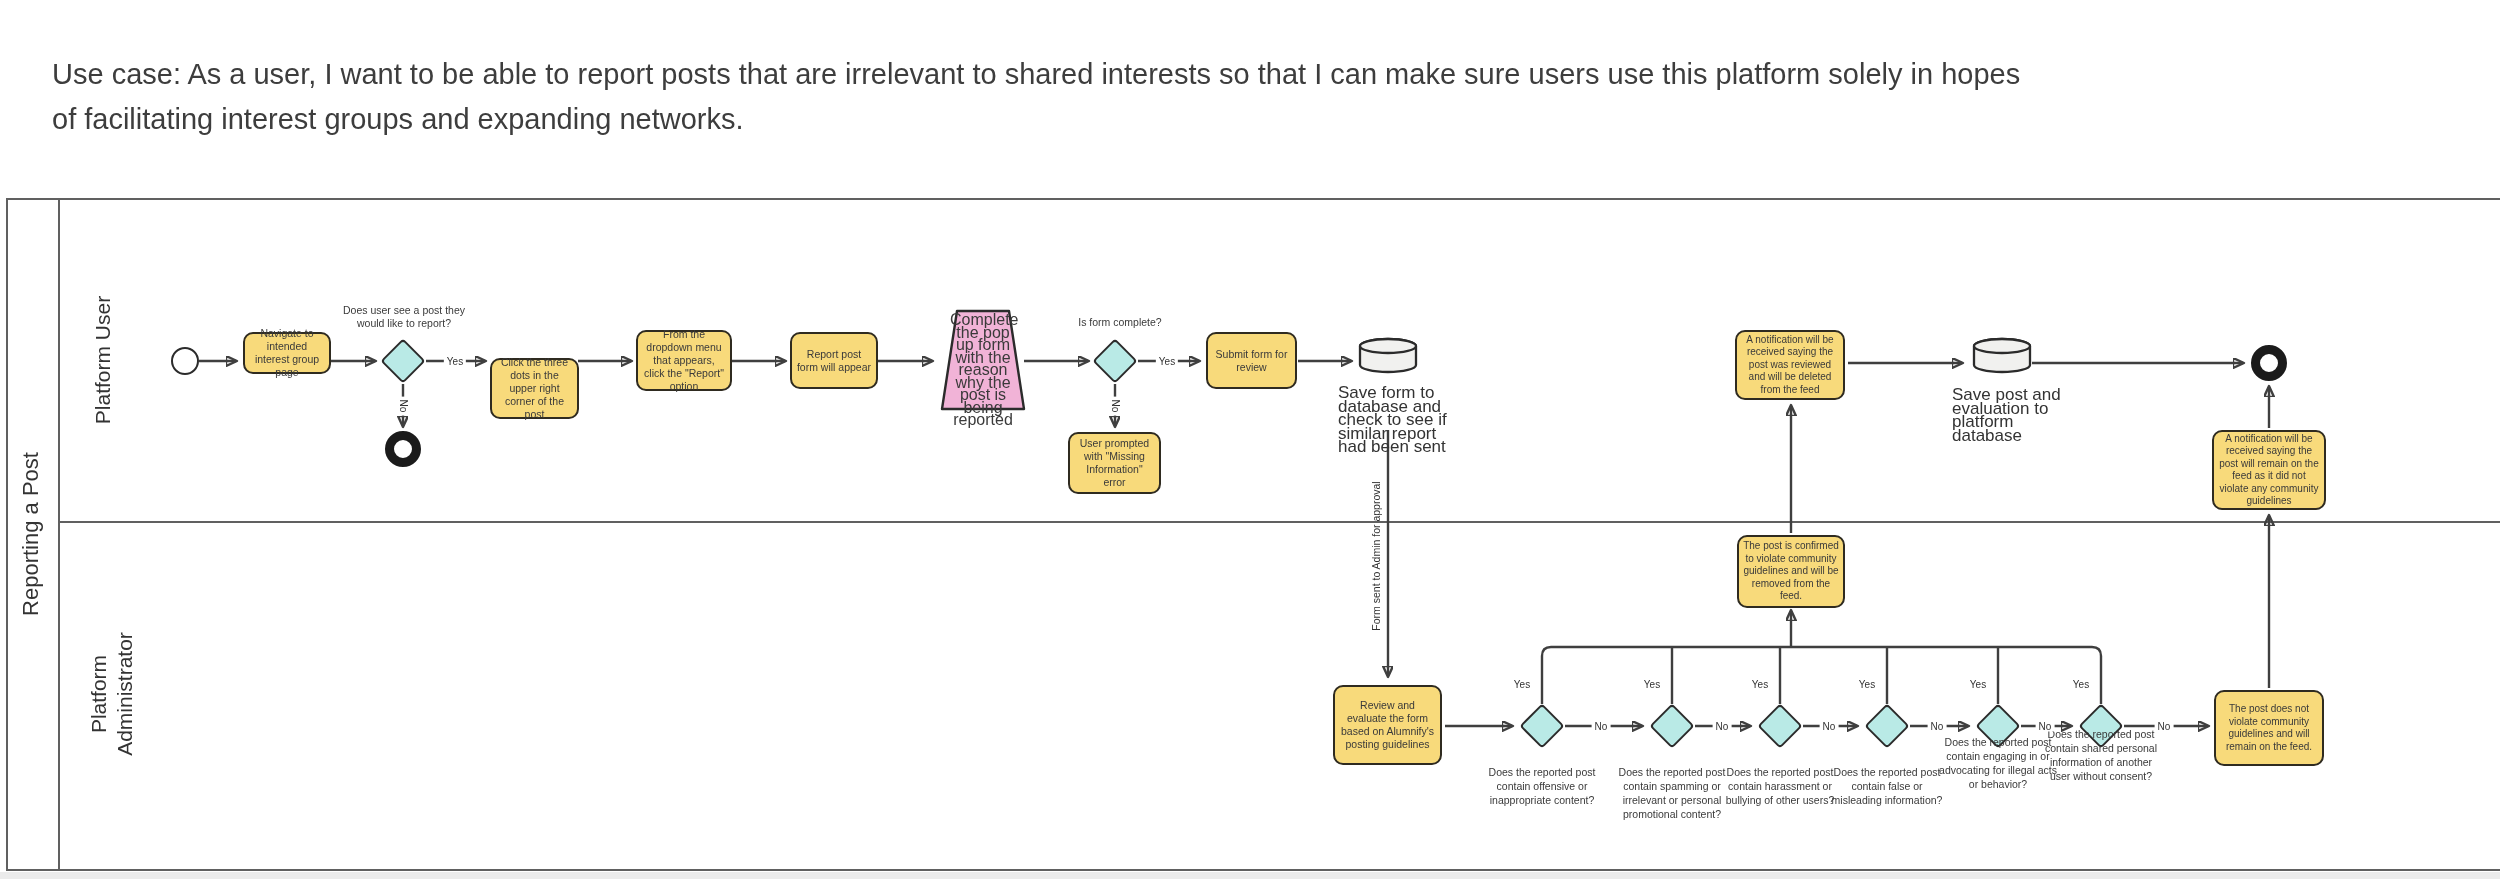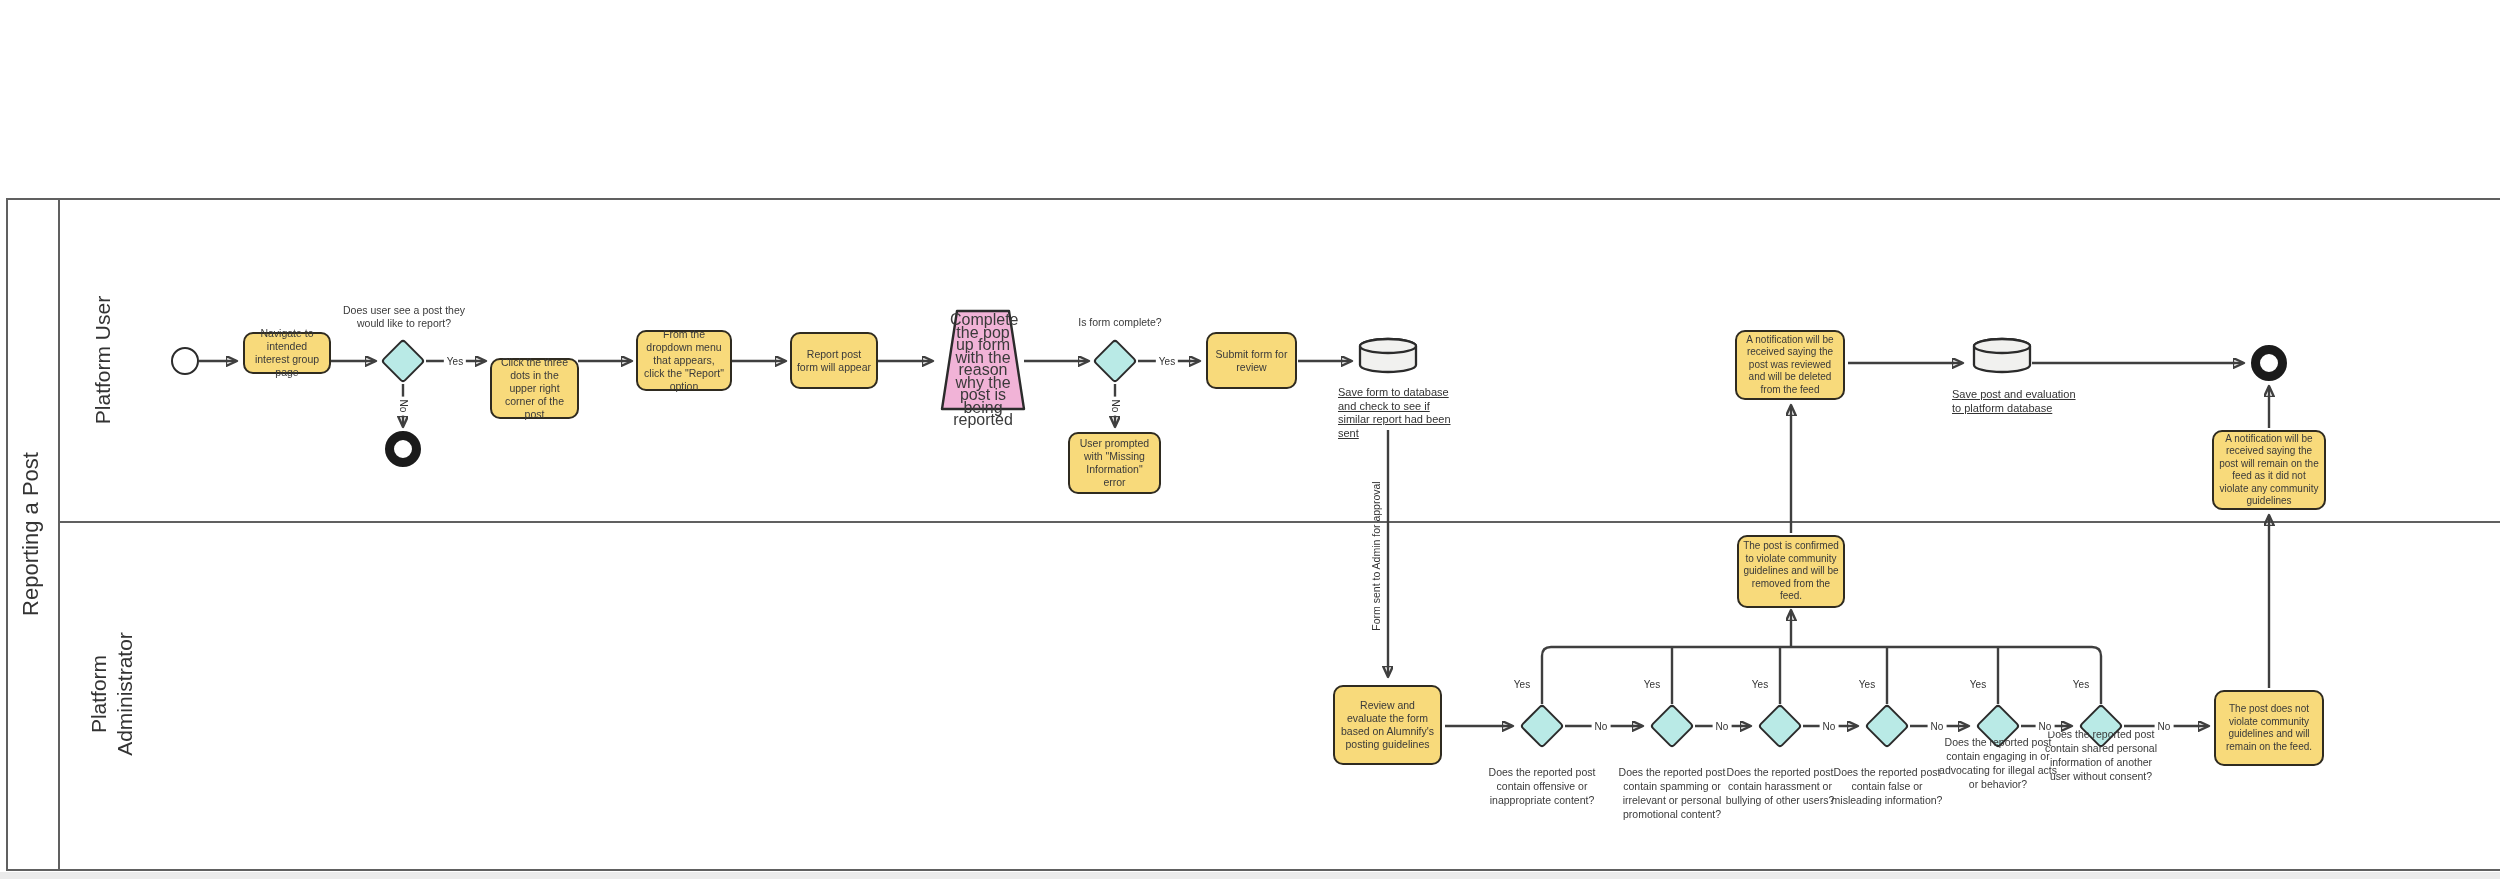--- a/index.html
+++ b/index.html
@@ -25,39 +25,43 @@
   .task{position:absolute;background:var(--task-fill);border:2.5px solid var(--task-stroke);
         border-radius:10px;display:flex;align-items:center;justify-content:center;
         text-align:center;font-size:10.5px;line-height:13px;padding:3px 4px;color:#3A3A3A;}
   .task.small{font-size:10px;line-height:12.5px;}
   .gw{position:absolute;width:32px;height:32px;background:var(--gw-fill);
       border:2.5px solid var(--gw-stroke);border-radius:4px;transform:rotate(45deg);}
   .event-start{position:absolute;width:28px;height:28px;border-radius:50%;
       border:2.5px solid #2B2B2B;background:#fff;}
   .event-end{position:absolute;width:36px;height:36px;border-radius:50%;
       border:9px solid #1B1B1B;background:#fff;}
-  .caption{position:absolute;font-size:11px;line-height:13.5px;color:#333;text-decoration:underline;}
+  .caption{position:absolute;font-size:17px;line-height:13.5px;color:#333;}
   .qlabel{position:absolute;width:124px;text-align:center;font-size:10.5px;line-height:14px;color:#3A3A3A;}
   .gwlabel{position:absolute;text-align:center;font-size:10.5px;line-height:13px;color:#3A3A3A;}
   .edgelabel{position:absolute;transform:translate(-50%,-50%);background:#fff;
       padding:0 3px;font-size:10px;color:#333;white-space:nowrap;}
   .edgelabel.vert{transform:translate(-50%,-50%) rotate(90deg);}
   .edgelabel.plain{background:transparent;}
   .edge-admin-label{position:absolute;font-size:10.5px;color:#333;text-align:center;white-space:nowrap;}
   svg.wires{position:absolute;left:0;top:0;}
   svg.wires path{stroke:var(--line);stroke-width:2.4;fill:none;stroke-linejoin:round;}
   .shape-text{pointer-events:none;}
   .trap-text{position:absolute;text-align:center;font-size:16px;line-height:12.5px;color:#3A3A3A;}
   .bottom-strip{position:absolute;left:0;top:872px;width:2500px;height:7px;background:#EBEBEB;}
 </style>
 </head>
 <body>
 
 <div id="canvas">
 
+  <div class="page-title">
+    <div>Use case: As a user, I want to be able to report posts that are irrelevant to shared interests so that I can make sure users use this platform solely in hopes</div>
+    <div>of facilitating interest groups and expanding networks.</div>
+  </div>
 
   <div class="pline" style="left:6px;top:198px;width:2494px;height:2px;"></div>
   <div class="pline" style="left:6px;top:869px;width:2494px;height:2px;"></div>
   <div class="pline" style="left:6px;top:198px;width:2px;height:673px;"></div>
   <div class="pline" style="left:58px;top:198px;width:2px;height:673px;"></div>
   <div class="pline" style="left:58px;top:521px;width:2442px;height:2px;"></div>
   <div class="bottom-strip"></div>
 
   <div class="abs rot pool-title" style="left:-68px;top:520px;width:200px;height:28px;">Reporting a Post</div>
   <div class="abs rot lane-title" style="left:23px;top:347px;width:160px;height:26px;">Platform User</div>

